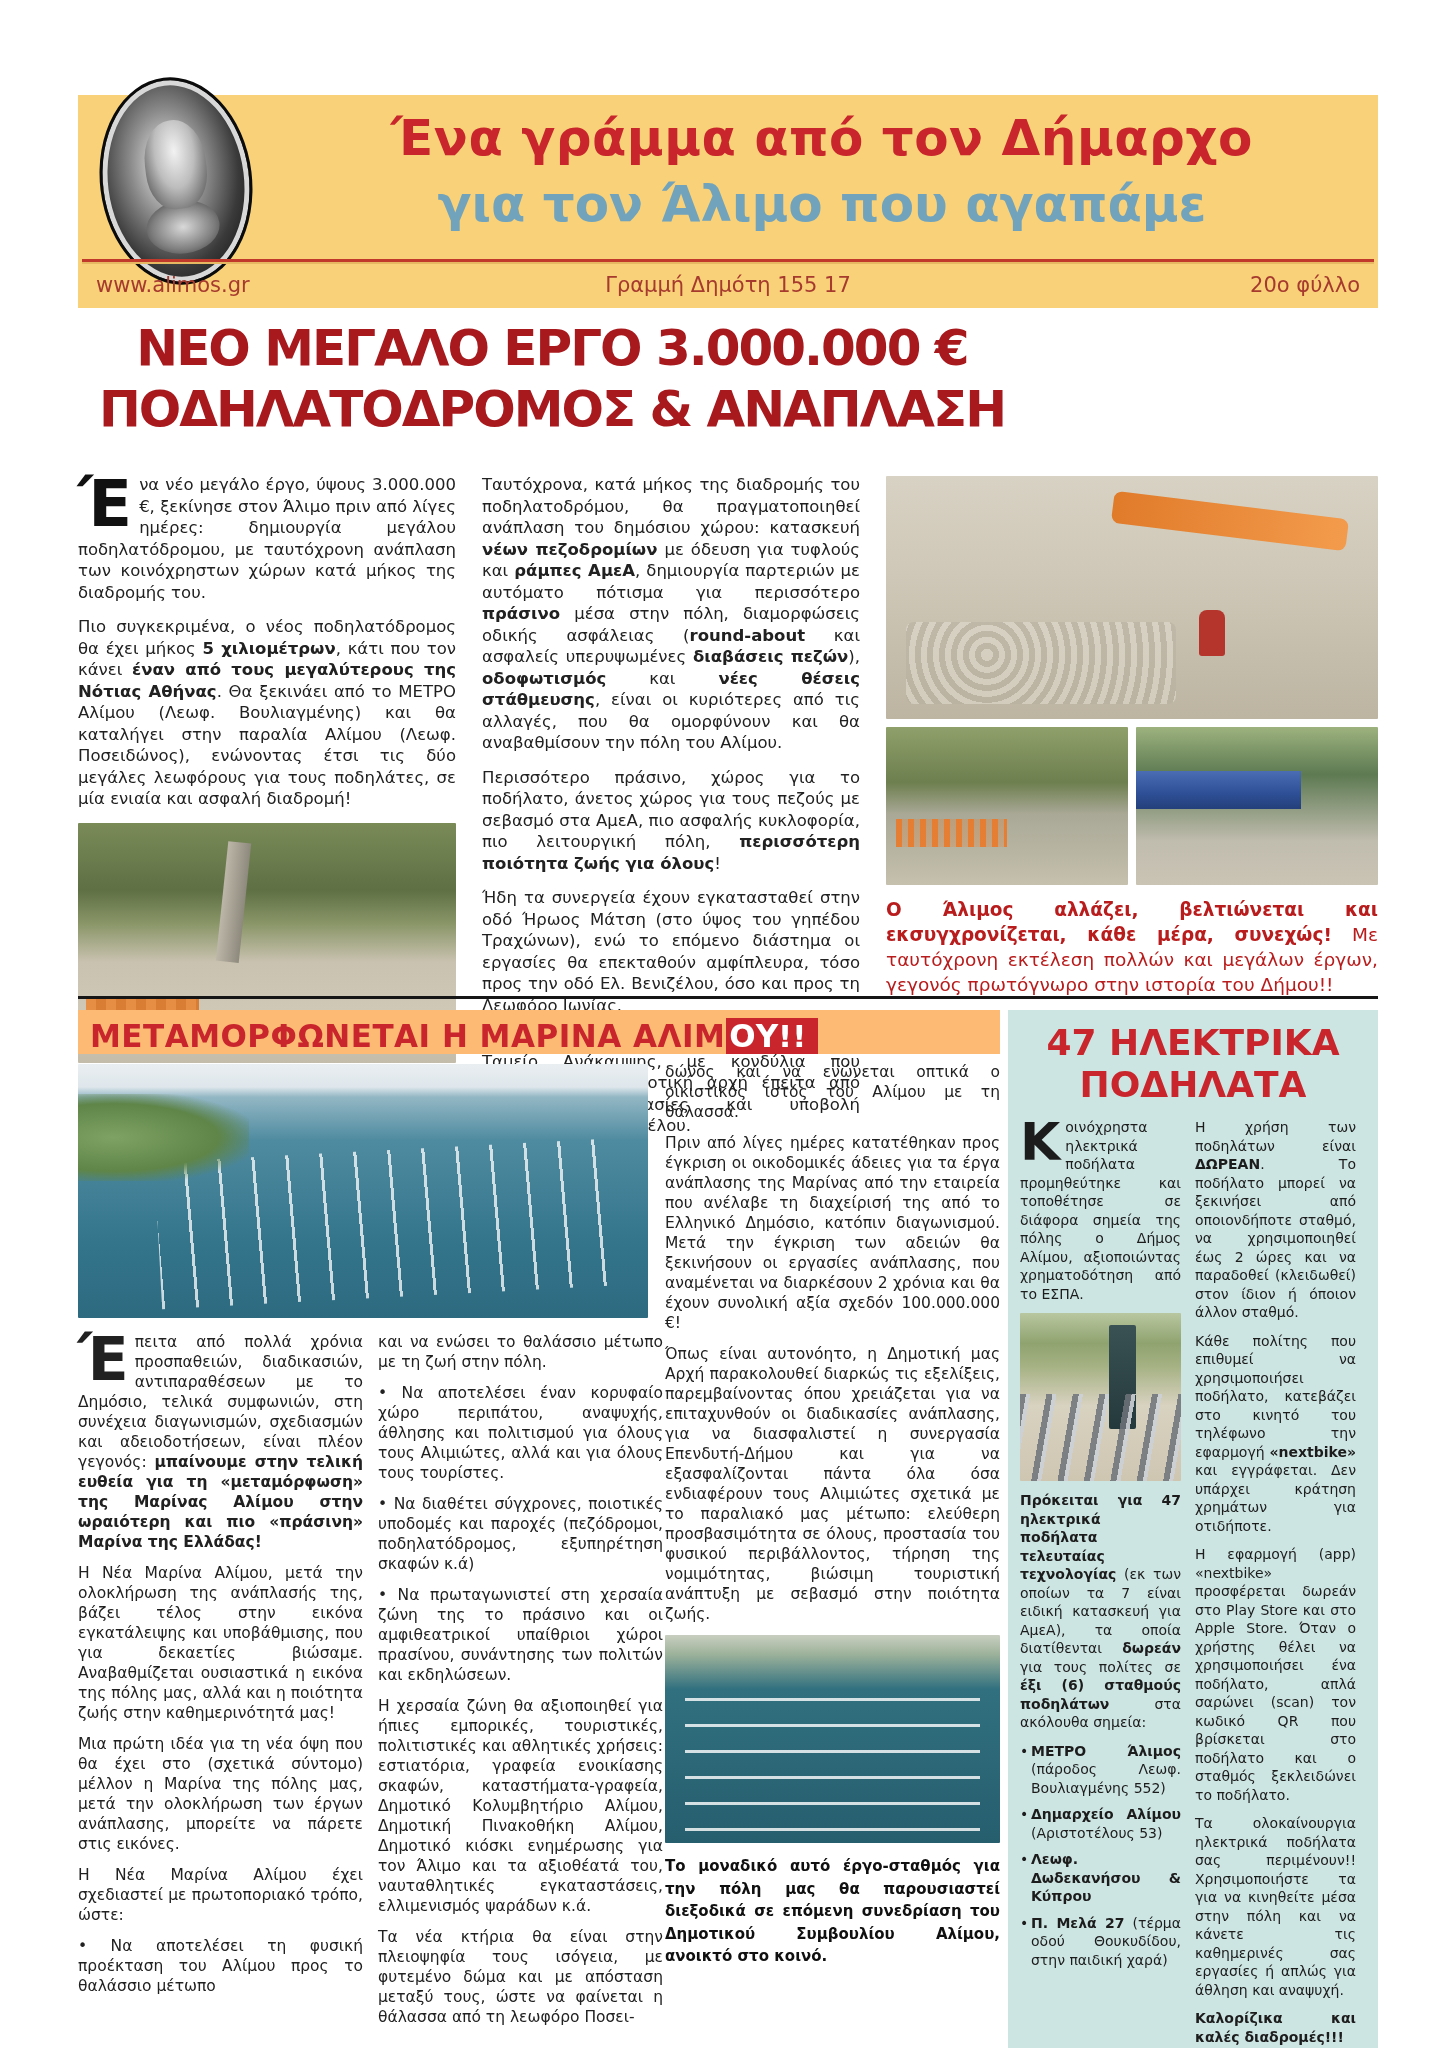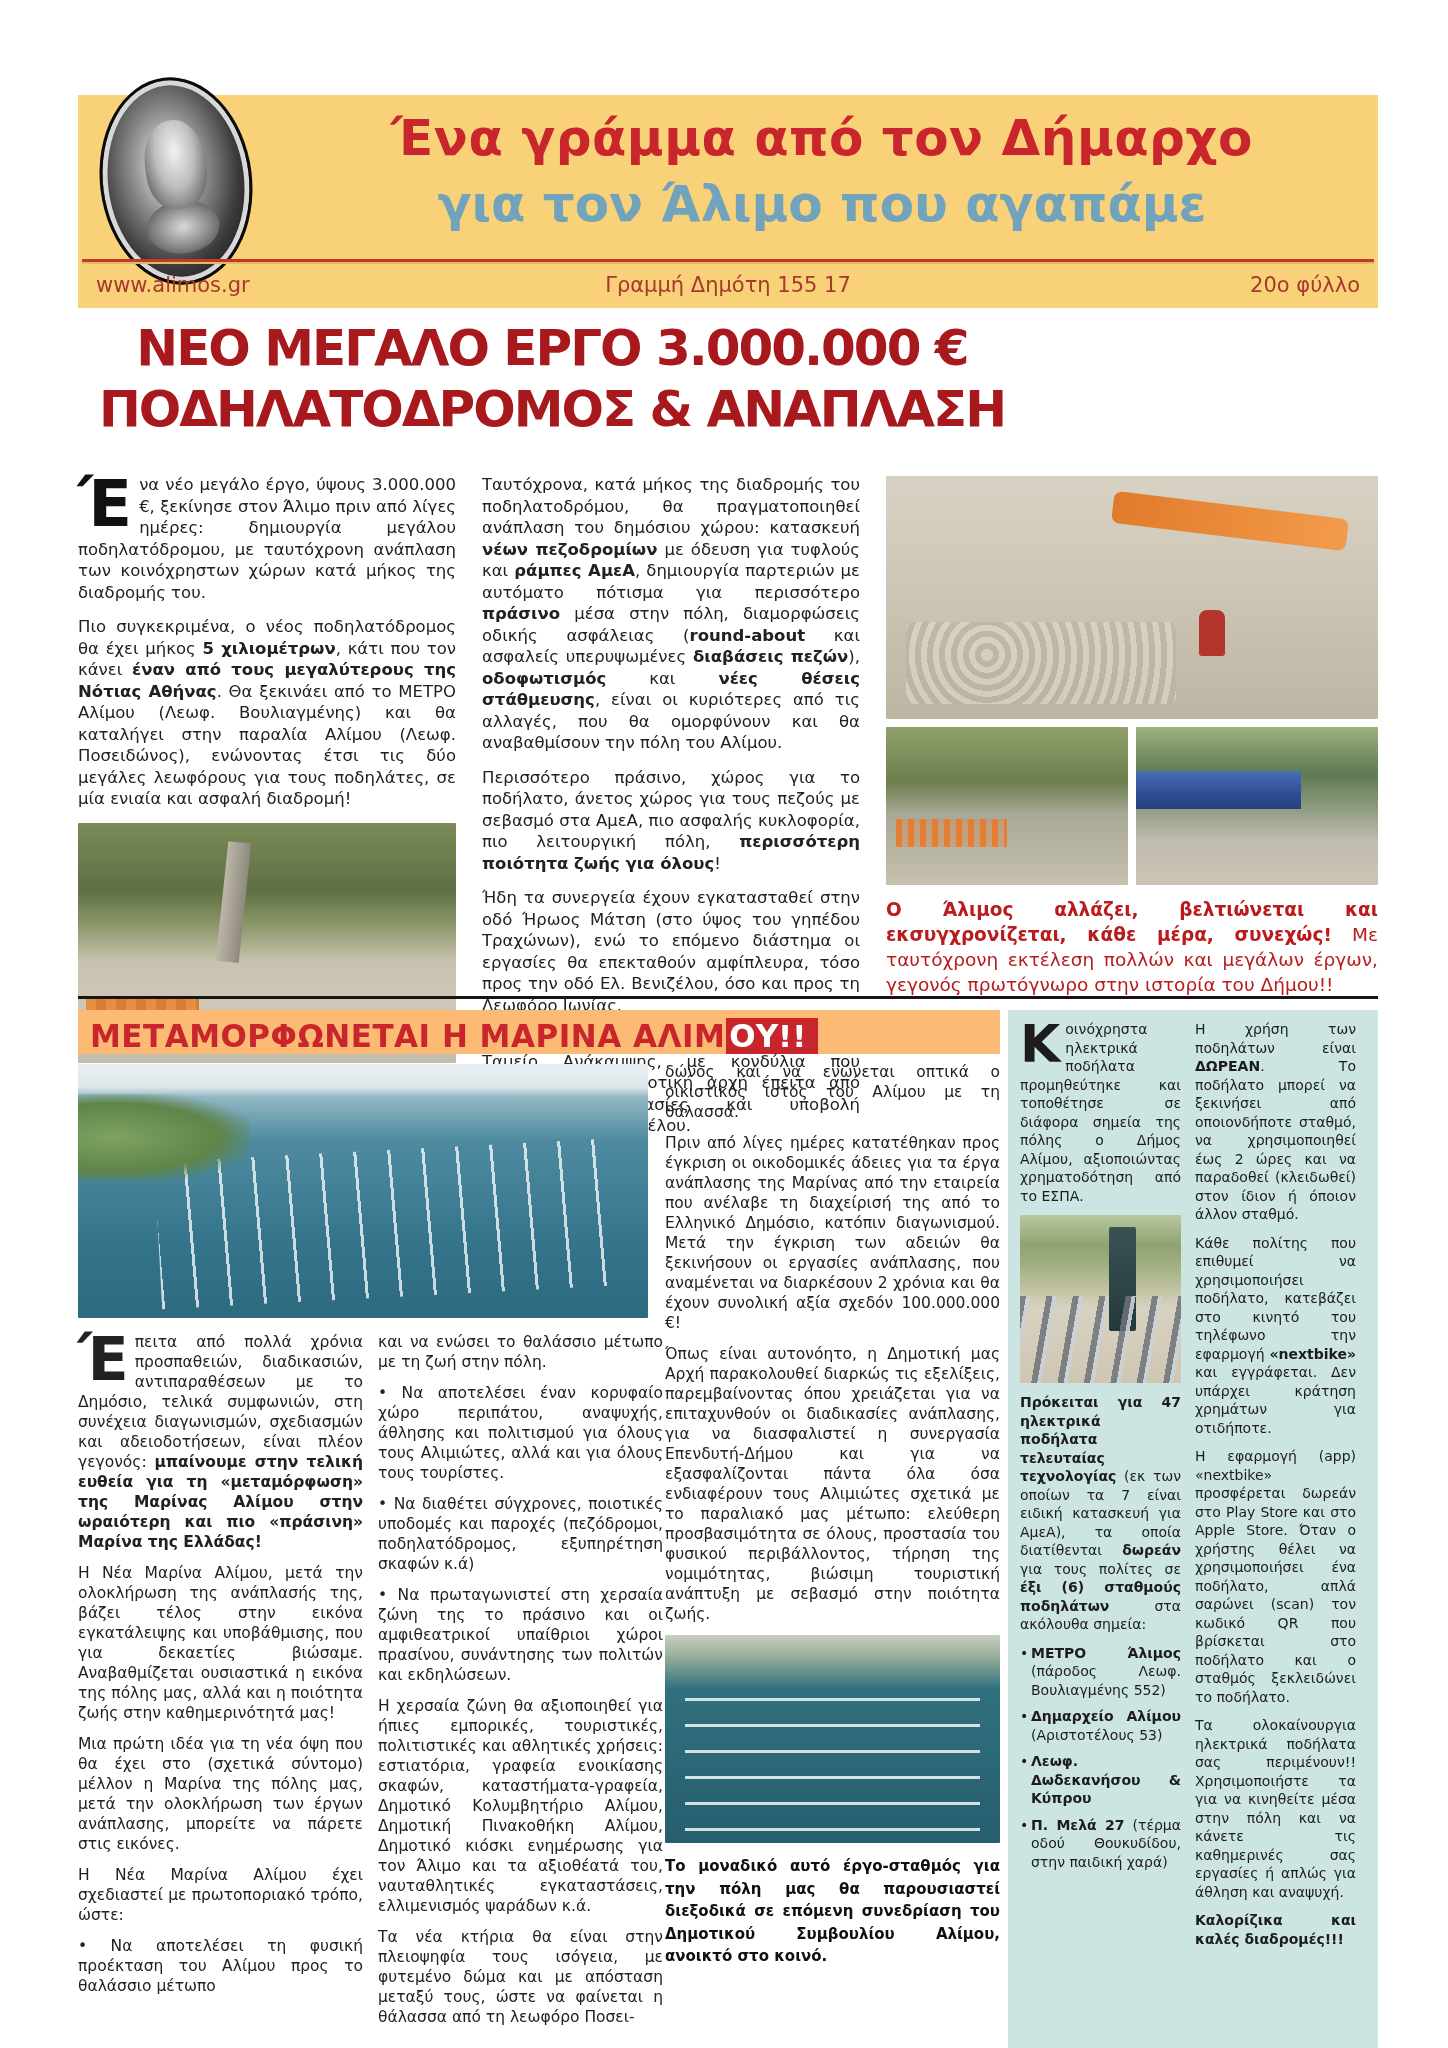--- a/index.html
+++ b/index.html
@@ -200,20 +200,24 @@
       <p>Πριν από λίγες ημέρες κατατέθηκαν προς έγκριση οι οικοδομικές άδειες για τα έργα ανάπλασης της Μαρίνας από την εταιρεία που ανέλαβε τη διαχείρισή της από το Ελληνικό Δημόσιο, κατόπιν διαγωνισμού. Μετά την έγκριση των αδειών θα ξεκινήσουν οι εργασίες ανάπλασης, που αναμένεται να διαρκέσουν 2 χρόνια και θα έχουν συνολική αξία σχεδόν 100.000.000 €!</p>
       <p>Όπως είναι αυτονόητο, η Δημοτική μας Αρχή παρακολουθεί διαρκώς τις εξελίξεις, παρεμβαίνοντας όπου χρειάζεται για να επιταχυνθούν οι διαδικασίες ανάπλασης, για να διασφαλιστεί η συνεργασία Επενδυτή-Δήμου και για να εξασφαλίζονται πάντα όλα όσα ενδιαφέρουν τους Αλιμιώτες σχετικά με το παραλιακό μας μέτωπο: ελεύθερη προσβασιμότητα σε όλους, προστασία του φυσικού περιβάλλοντος, τήρηση της νομιμότητας, βιώσιμη τουριστική ανάπτυξη με σεβασμό στην ποιότητα ζωής.</p>
       <div class="photo ph-marina-aerial">
         <div class="piers2"></div>
       </div>
       <div class="m-cap">Το μοναδικό αυτό έργο-σταθμός για την πόλη μας θα παρουσιαστεί διεξοδικά σε επόμενη συνεδρίαση του Δημοτικού Συμβουλίου Αλίμου, ανοικτό στο κοινό.</div>
     </div>
   </div>
 
   <div class="bikes">
+    <div class="bikes-head">
+      <div>47 ΗΛΕΚΤΡΙΚΑ</div>
+      <div>ΠΟΔΗΛΑΤΑ</div>
+    </div>
     <div class="bikes-cols">
       <div class="b-col">
         <p><span class="b-drop">Κ</span><span>οινόχρηστα ηλεκτρικά ποδήλατα προμηθεύτηκε και τοποθέτησε σε διάφορα σημεία της πόλης ο Δήμος Αλίμου, αξιοποιώντας χρηματοδότηση από το ΕΣΠΑ.</span></p>
         <div class="photo ph-bikestation">
           <div class="kiosk"></div>
           <div class="rack"></div>
         </div>
         <p><span class="bd">Πρόκειται για 47 ηλεκτρικά ποδήλατα τελευταίας τεχνολογίας</span><span> (εκ των οποίων τα 7 είναι ειδική κατασκευή για ΑμεΑ), τα οποία διατίθενται </span><span class="bd">δωρεάν</span><span> για τους πολίτες σε </span><span class="bd">έξι (6) σταθμούς ποδηλάτων</span><span> στα ακόλουθα σημεία:</span></p>
         <ul class="station-list">
           <li><span class="st-name">ΜΕΤΡΟ Άλιμος</span><span class="st-detail"> (πάροδος Λεωφ. Βουλιαγμένης 552)</span></li>

